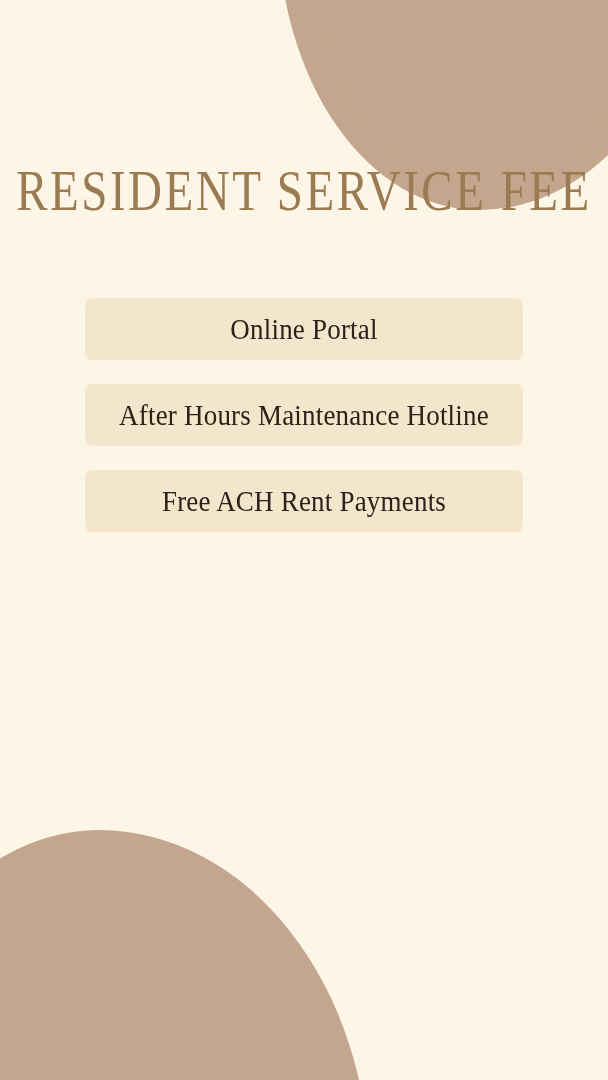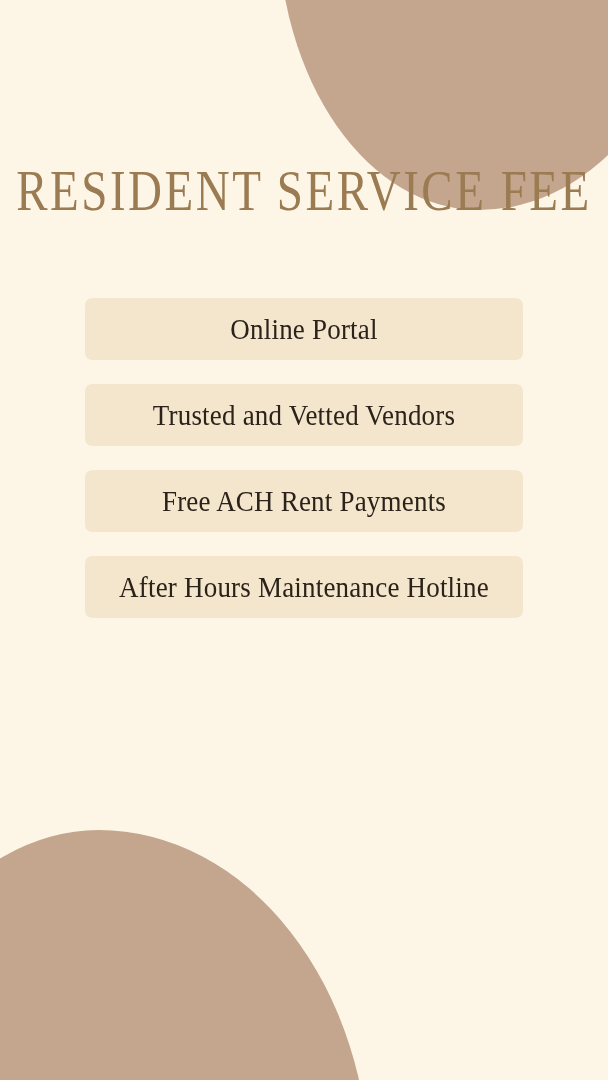--- a/index.html
+++ b/index.html
@@ -120,24 +120,21 @@
 
   <div class="content">
 
     <div class="title">RESIDENT SERVICE FEE</div>
 
     <div class="list">
       <div class="pill">
         <span class="pill-label">Online Portal</span>
       </div>
       <div class="pill">
-        <span class="pill-label">Trusted and Vetted Vendors</span>
+        <span class="pill-label">After Hours Maintenance Hotline</span>
       </div>
       <div class="pill">
         <span class="pill-label">Free ACH Rent Payments</span>
-      </div>
-      <div class="pill">
-        <span class="pill-label">After Hours Maintenance Hotline</span>
       </div>
     </div>
 
   </div>
 </div>
 
 </body></html>

